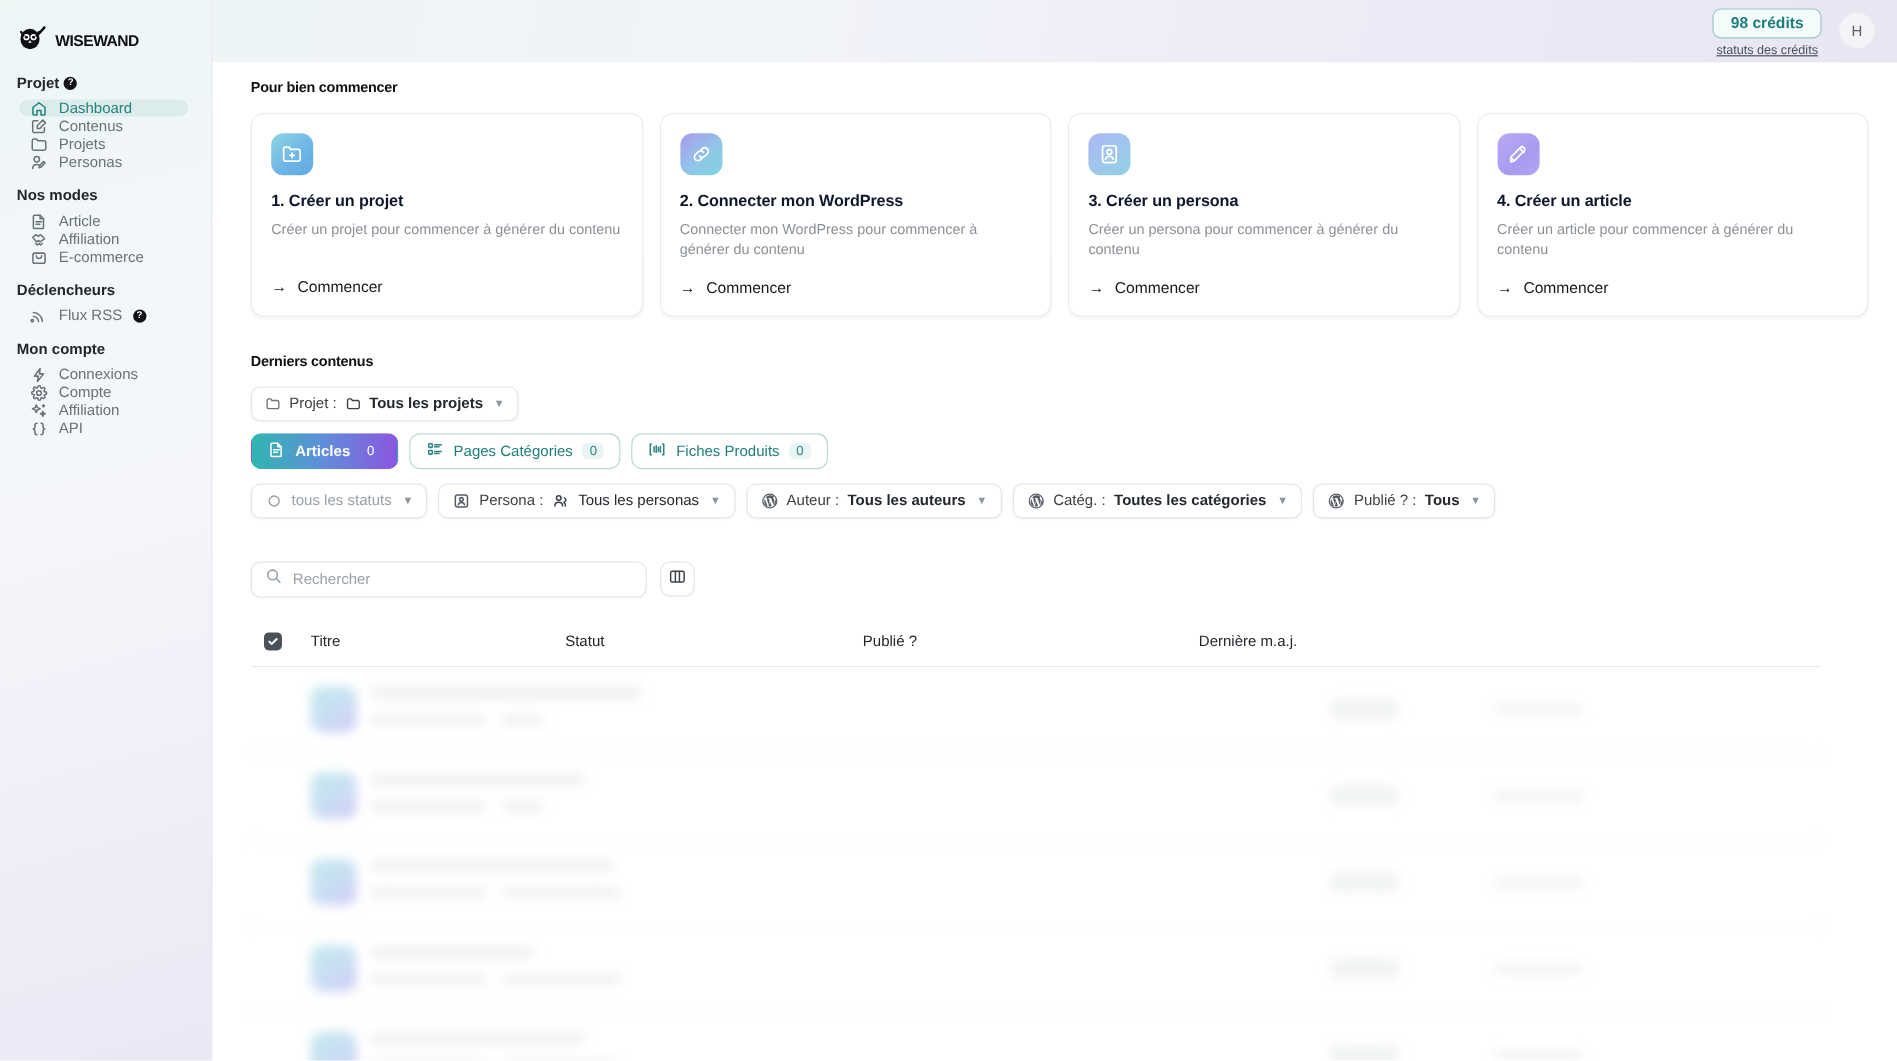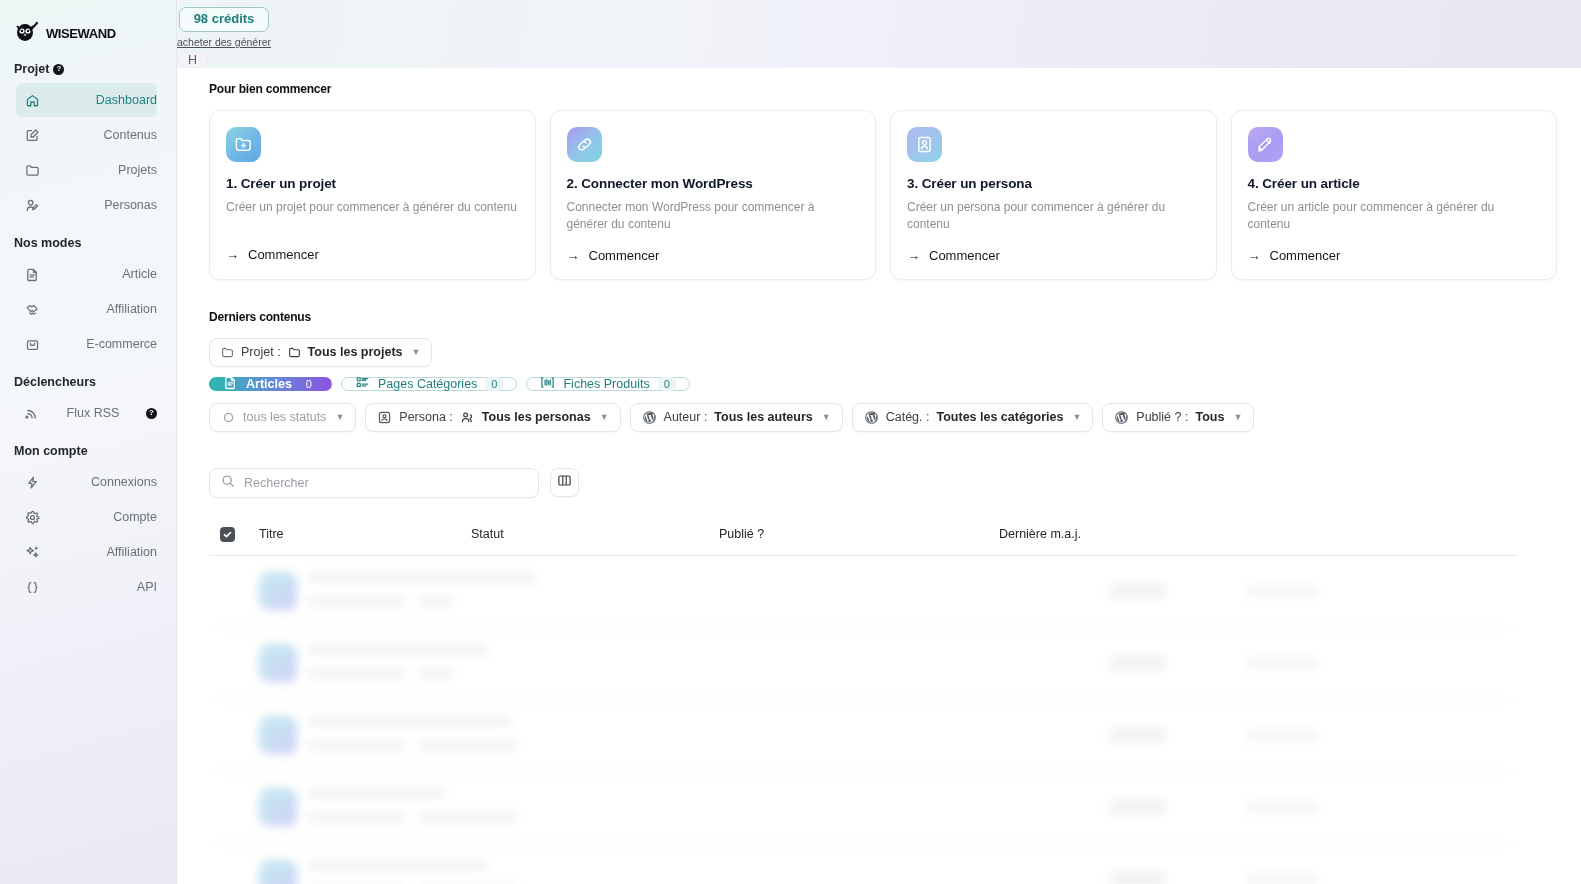--- a/index.html
+++ b/index.html
@@ -72,57 +72,55 @@
     font-size: 8px;
     font-weight: 700;
     line-height: 1;
     flex: 0 0 auto;
   }
 
   .nav-item {
     display: flex;
     align-items: center;
     gap: 9px;
-    height: 34px;
+    height: 14px;
     margin: 1px 19px 1px 16px;
     padding-left: 9px;
     border-radius: 7px;
     font-size: 12.5px;
     color: #6a7178;
     cursor: pointer;
     white-space: nowrap;
-    justify-content: space-between;
   }
   .nav-item .ic { width: 15px; height: 15px; flex: 0 0 15px; display:block; }
   .nav-item .ic svg { display:block; }
   .nav-item.active {
     background: #dcecec;
     color: #22827f;
     font-weight: 400;
   }
   .nav-item.active .ic svg { stroke: #22827f; }
 
   
   .main {
     flex: 1 1 auto;
     height: 884px;
     position: relative;
     overflow: hidden;
     background: #ffffff;
   }
 
   .topbar {
-    height: 68px;
+    height: 52px;
     background: linear-gradient(100deg, #eef5f5 0%, #f1f3f9 38%, #eceaf6 72%, #e9e6f4 100%);
     display: flex;
     align-items: flex-start;
     justify-content: flex-end;
     padding: 7px 18px 0 0;
     position: relative;
-    flex-direction: column;
   }
 
   .credits-wrap {
     display: flex;
     flex-direction: column;
     align-items: center;
     margin-right: 14px;
   }
   .credits-pill {
     border: 1px solid #9ec8c6;
@@ -242,21 +240,21 @@
   .chip .chev { color: #8d939a; font-size: 9px; margin-left: 2px; }
   .chip svg { display: block; flex: 0 0 auto; }
 
   .project-row { margin-bottom: 10px; }
 
   .tabs-row { display: flex; gap: 9px; margin-bottom: 12px; }
   .tab {
     display: inline-flex;
     align-items: center;
     gap: 8px;
-    height: 14px;
+    height: 30px;
     padding: 0 13px;
     border-radius: 9px;
     font-size: 12.5px;
     border: 1px solid #bcd9d8;
     background: #fff;
     color: #1f7e7c;
     cursor: pointer;
     white-space: nowrap;
   }
   .tab .count {
@@ -516,21 +514,21 @@
           </div>
         </div>
       </div>
   </aside>
 
   <main class="main">
 
     <div class="topbar">
       <div class="credits-wrap">
         <div class="credits-pill">98 crédits</div>
-        <a class="credits-link">acheter des générer</a>
+        <a class="credits-link">statuts des crédits</a>
       </div>
       <div class="avatar">H</div>
     </div>
 
     <div class="content">
 
       <h2 class="section-title">Pour bien commencer</h2>
       <div class="cards" id="cards-container">
           <div class="card">
             <div class="card-icon ci-1">
@@ -658,21 +656,21 @@
               </svg>
             </span>
             <span class="muted">Persona :</span>
             <span>
               <svg width="15" height="15" viewBox="0 0 16 16" fill="none" stroke="#3c4147" stroke-width="1.35" stroke-linecap="round" stroke-linejoin="round">
                 <circle cx="6" cy="5.4" r="2"></circle>
                 <path d="M2.6 12.4c0-2 1.5-3.3 3.4-3.3s3.4 1.3 3.4 3.3"></path>
                 <path d="M11 5.2a1.9 1.9 0 010 3.6M12 12.4c0-1.4-.5-2.5-1.4-3.1"></path>
               </svg>
             </span>
-            <span style="font-weight:700">Tous les personas</span>
+            <span style="font-weight:400">Tous les personas</span>
             <span class="chev">▼</span>
           </div>
           <div class="chip">
             <span>
               <svg width="15" height="15" viewBox="0 0 16 16" fill="none">
                 <circle cx="8" cy="8" r="6.2" stroke="#585e66" stroke-width="1.1"></circle>
                 <path d="M3.1 8c0-.7.15-1.35.4-1.95L6.3 13.1A5 5 0 013.1 8zm4.9 4.9c-.5 0-.95-.07-1.4-.2l1.5-4.35 1.55 4.2c0 .03.02.05.03.07-.52.18-1.1.28-1.68.28zm.7-7.2c.3-.02.57-.05.57-.05.27-.03.24-.43-.03-.41 0 0-.82.06-1.34.06-.5 0-1.33-.06-1.33-.06-.27-.02-.3.4-.03.41 0 0 .25.03.52.05l.78 2.14-1.1 3.3L5.2 5.7c.3-.02.57-.05.57-.05.27-.03.24-.43-.03-.41 0 0-.82.06-1.34.06H4.2A5 5 0 0112.1 4.3h-.1c-.5 0-.86.44-.86.92 0 .42.25.78.5 1.2.2.34.42.78.42 1.42 0 .44-.17.95-.4 1.67l-.52 1.74-1.9-5.55zm2.6 6.5l1.6-4.6c.3-.75.4-1.34.4-1.87 0-.2-.01-.37-.04-.53.4.74.63 1.6.63 2.5a5 5 0 01-2.6 4.5z" fill="#585e66"></path>
               </svg>
             </span>
             <span class="muted">Auteur :</span>

